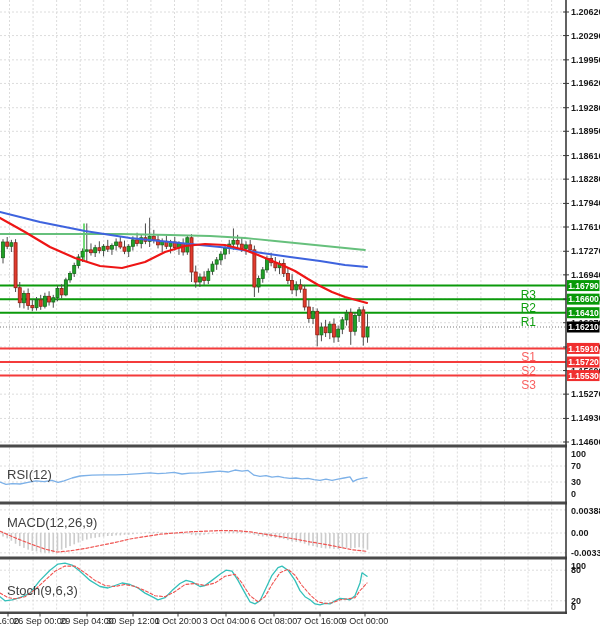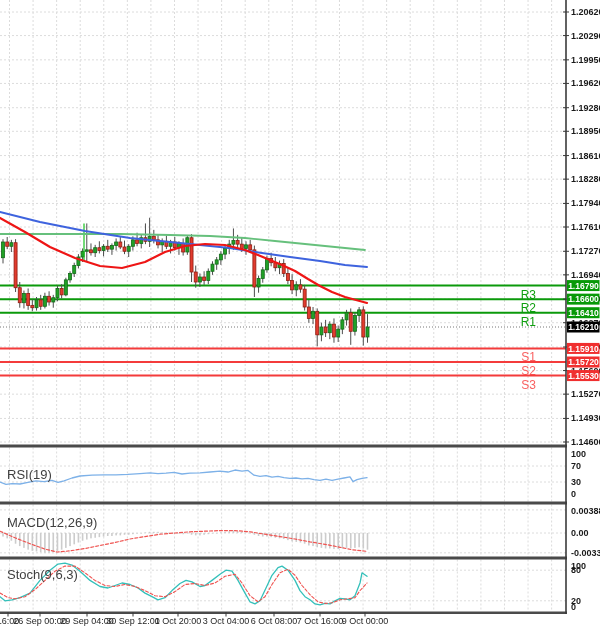--- a/index.html
+++ b/index.html
@@ -3,21 +3,21 @@
 <meta charset="utf-8">
 <style>
   html,body{margin:0;padding:0;background:#fff;}
   #chart-root{position:relative;width:600px;height:629px;background:#ffffff;overflow:hidden;
     font-family:"Liberation Sans",sans-serif;}
   #chart-svg{position:absolute;left:0;top:0;}
   .panel-title{position:absolute;left:7px;color:#3f3f3f;font-size:13px;line-height:13px;
     font-family:"Liberation Sans",sans-serif;pointer-events:none;}
   #rsi-title{top:468px;}
   #macd-title{top:516px;}
-  #stoch-title{top:568px;}
+  #stoch-title{top:584px;}
 </style>
 </head>
 <body>
 
 <div id="chart-root">
   <svg id="chart-svg" width="600" height="629">
       <line x1="9.5" y1="0" x2="9.5" y2="444.5" stroke="#dcdcdc" stroke-width="1" stroke-dasharray="2 2"></line>
       <line x1="33.07" y1="0" x2="33.07" y2="444.5" stroke="#dcdcdc" stroke-width="1" stroke-dasharray="2 2"></line>
       <line x1="56.64" y1="0" x2="56.64" y2="444.5" stroke="#dcdcdc" stroke-width="1" stroke-dasharray="2 2"></line>
       <line x1="80.21000000000001" y1="0" x2="80.21000000000001" y2="444.5" stroke="#dcdcdc" stroke-width="1" stroke-dasharray="2 2"></line>
@@ -506,16 +506,16 @@
       <text x="178" y="624" font-size="9" fill="#1f1f1f" text-anchor="middle" font-family="&quot;Liberation Sans&quot;,sans-serif" font-weight="400">1 Oct 20:00</text>
       <line x1="226" y1="612" x2="226" y2="616.5" stroke="#3a3a3a" stroke-width="1"></line>
       <text x="226" y="624" font-size="9" fill="#1f1f1f" text-anchor="middle" font-family="&quot;Liberation Sans&quot;,sans-serif" font-weight="400">3 Oct 04:00</text>
       <line x1="274" y1="612" x2="274" y2="616.5" stroke="#3a3a3a" stroke-width="1"></line>
       <text x="274" y="624" font-size="9" fill="#1f1f1f" text-anchor="middle" font-family="&quot;Liberation Sans&quot;,sans-serif" font-weight="400">6 Oct 08:00</text>
       <line x1="320" y1="612" x2="320" y2="616.5" stroke="#3a3a3a" stroke-width="1"></line>
       <text x="320" y="624" font-size="9" fill="#1f1f1f" text-anchor="middle" font-family="&quot;Liberation Sans&quot;,sans-serif" font-weight="400">7 Oct 16:00</text>
       <line x1="365" y1="612" x2="365" y2="616.5" stroke="#3a3a3a" stroke-width="1"></line>
       <text x="365" y="624" font-size="9" fill="#1f1f1f" text-anchor="middle" font-family="&quot;Liberation Sans&quot;,sans-serif" font-weight="400">9 Oct 00:00</text>
     </svg>
-  <span id="rsi-title" class="panel-title">RSI(19)</span>
+  <span id="rsi-title" class="panel-title">RSI(12)</span>
   <span id="macd-title" class="panel-title">MACD(12,26,9)</span>
   <span id="stoch-title" class="panel-title">Stoch(9,6,3)</span>
 </div>
 
 </body></html>

